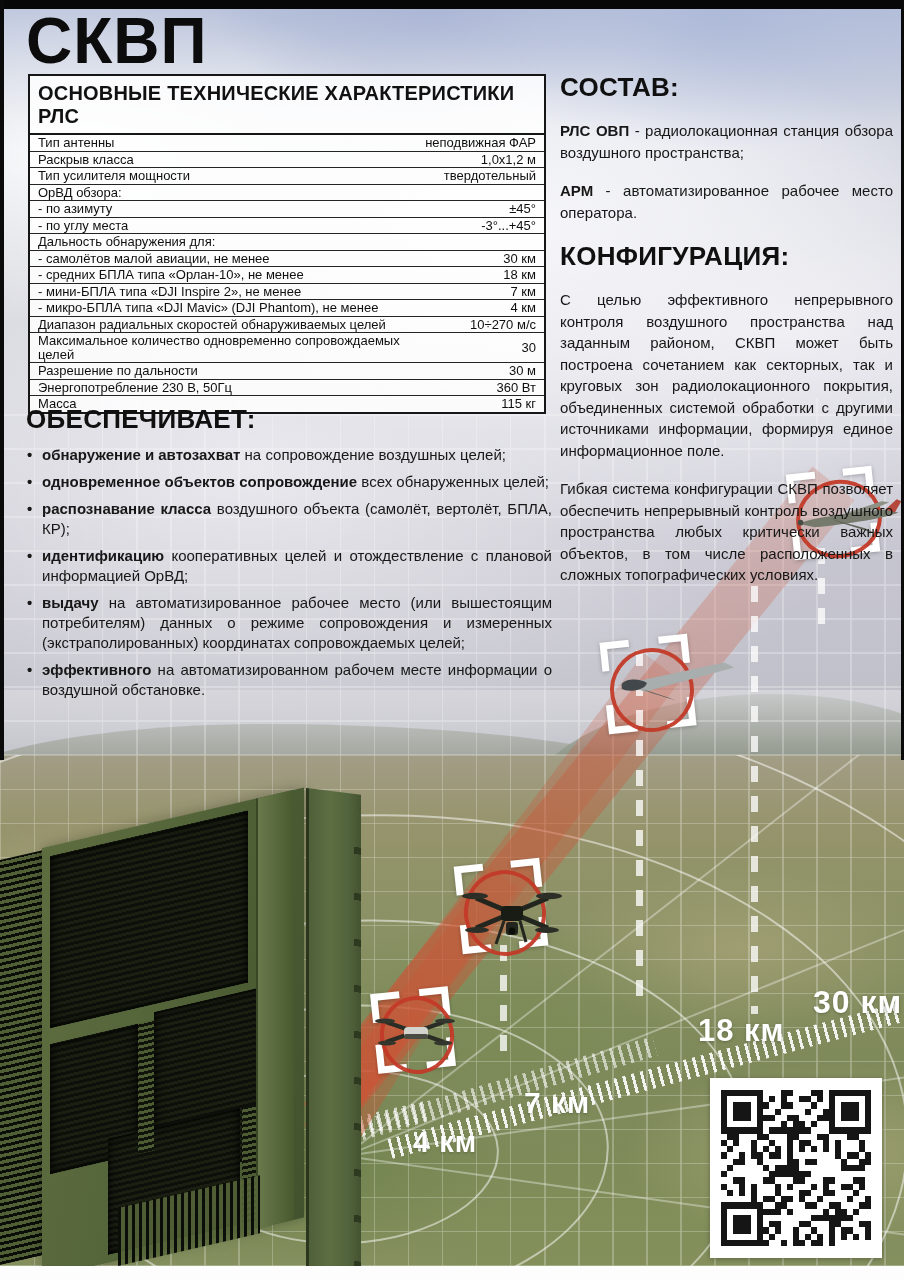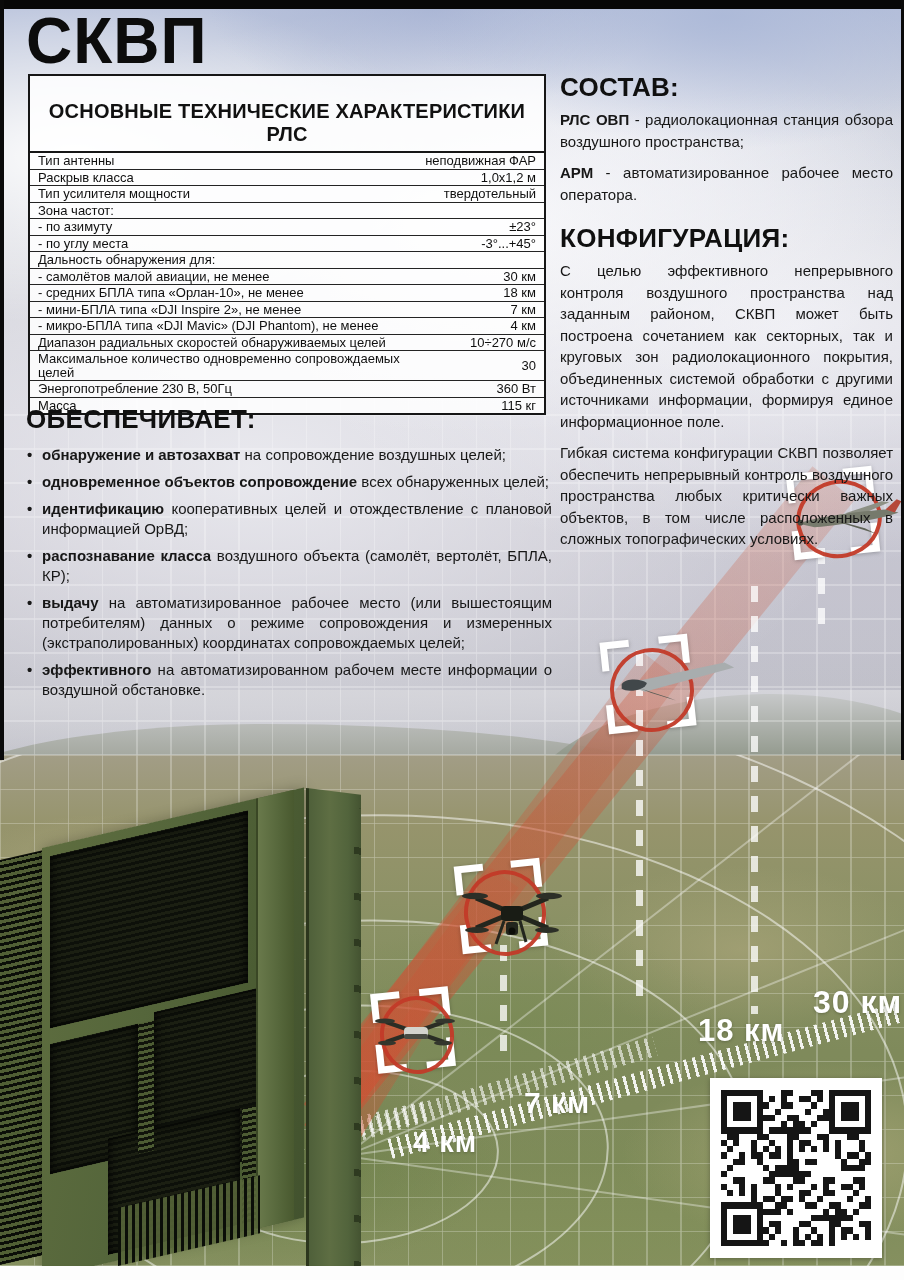--- a/index.html
+++ b/index.html
@@ -115,35 +115,35 @@
   
   .qr{left:710px;top:1078px;width:172px;height:180px;background:#fff;z-index:40;box-shadow:0 1px 5px rgba(0,0,0,.3);}
   .qr-grid{position:absolute;left:11px;top:12px;right:11px;bottom:12px;display:grid;
     grid-template-columns:repeat(25,1fr);grid-template-rows:repeat(25,1fr);}
   .qr-grid i{background:#151515;}
 
   
   .title{left:26px;top:4px;font-size:64px;font-weight:800;letter-spacing:1px;color:#0c0c0c;z-index:30;}
   .tablewrap{left:28px;top:74px;width:518px;z-index:30;}
   table{width:100%;border-collapse:collapse;border:2.5px solid #161616;background:rgba(255,255,255,.84);}
-  th{font-size:20px;font-weight:800;text-align:center;padding:24px 8px 5px;border-bottom:2.5px solid #161616;letter-spacing:.2px;}
+  th{font-size:20px;font-weight:800;text-align:left;padding:6px 8px 5px;border-bottom:2.5px solid #161616;letter-spacing:.2px;}
   td{font-size:13px;line-height:13.5px;padding:1px 8px;border-top:1.6px solid #242424;color:#0f0f0f;}
   td.val{text-align:right;white-space:nowrap;}
   tr:first-child td{border-top:none;}
 
   .provides{left:26px;top:404px;width:526px;z-index:30;}
   .provides h2,.rc h2{margin:0;font-size:26px;font-weight:800;letter-spacing:.3px;color:#101010;}
   .provides ul{margin:10px 0 0;padding:0;list-style:none;}
   .provides li{position:relative;padding-left:16px;margin-bottom:7px;font-size:15px;line-height:20px;
     text-align:justify;color:#171717;}
   .provides li::before{content:"•";position:absolute;left:1px;top:0;font-weight:800;}
   .provides b,.rc b{font-weight:800;}
 
   .rc{left:560px;top:72px;width:333px;z-index:30;}
-  .rc p{margin:6px 0 10px;font-size:15px;line-height:21.5px;text-align:justify;color:#171717;}
+  .rc p{margin:17px 0 10px;font-size:15px;line-height:21.5px;text-align:justify;color:#171717;}
   .rc .h2b{margin-top:18px;}
 </style>
 </head>
 <body>
 
 <div class="page">
 
   <div class="abs sky"></div>
   <div class="abs hill2"></div>
   <div class="abs hill1"></div>
@@ -585,26 +585,26 @@
           </tr>
         <tr>
             <td>Раскрыв класса</td>
             <td class="val">1,0х1,2 м</td>
           </tr>
         <tr>
             <td>Тип усилителя мощности</td>
             <td class="val">твердотельный</td>
           </tr>
         <tr>
-            <td>Зона частот:</td>
+            <td>ОрВД обзора:</td>
             <td class="val"></td>
           </tr>
         <tr>
             <td>- по азимуту</td>
-            <td class="val">±23°</td>
+            <td class="val">±45°</td>
           </tr>
         <tr>
             <td>- по углу места</td>
             <td class="val">-3°...+45°</td>
           </tr>
         <tr>
             <td>Дальность обнаружения для:</td>
             <td class="val"></td>
           </tr>
         <tr>
@@ -623,40 +623,44 @@
             <td>- микро-БПЛА типа «DJI Mavic» (DJI Phantom), не менее</td>
             <td class="val">4 км</td>
           </tr>
         <tr>
             <td>Диапазон радиальных скоростей обнаруживаемых целей</td>
             <td class="val">10÷270 м/с</td>
           </tr>
         <tr>
             <td>Максимальное количество одновременно сопровождаемых целей</td>
             <td class="val">30</td>
+          </tr>
+        <tr>
+            <td>Разрешение по дальности</td>
+            <td class="val">30 м</td>
           </tr>
         <tr>
             <td>Энергопотребление 230 В, 50Гц</td>
             <td class="val">360 Вт</td>
           </tr>
         <tr>
             <td>Масса</td>
             <td class="val">115 кг</td>
           </tr>
       </tbody>
     </table>
   </div>
 
   <div class="abs provides">
     <h2>ОБЕСПЕЧИВАЕТ:</h2>
     <ul>
       <li><b>обнаружение и автозахват</b><span> на сопровождение воздушных целей;</span></li>
       <li><b>одновременное объектов сопровождение</b><span> всех обнаруженных целей;</span></li>
+      <li><b>распознавание класса</b><span> воздушного объекта (самолёт, вертолёт, БПЛА, КР);</span></li>
       <li><b>идентификацию</b><span> кооперативных целей и отождествление с плановой информацией ОрВД;</span></li>
-      <li><b>распознавание класса</b><span> воздушного объекта (самолёт, вертолёт, БПЛА, КР);</span></li>
       <li><b>выдачу</b><span> на автоматизированное рабочее место (или вышестоящим потребителям) данных о режиме сопровождения и измеренных (экстраполированных) координатах сопровождаемых целей;</span></li>
       <li><b>эффективного</b><span> на автоматизированном рабочем месте информации о воздушной обстановке.</span></li>
     </ul>
   </div>
 
   <div class="abs rc">
     <h2>СОСТАВ:</h2>
     <p><b>РЛС ОВП</b><span> - радиолокационная станция обзора воздушного пространства;</span></p>
     <p><b>АРМ</b><span> - автоматизированное рабочее место оператора.</span></p>
     <h2 class="h2b">КОНФИГУРАЦИЯ:</h2>

